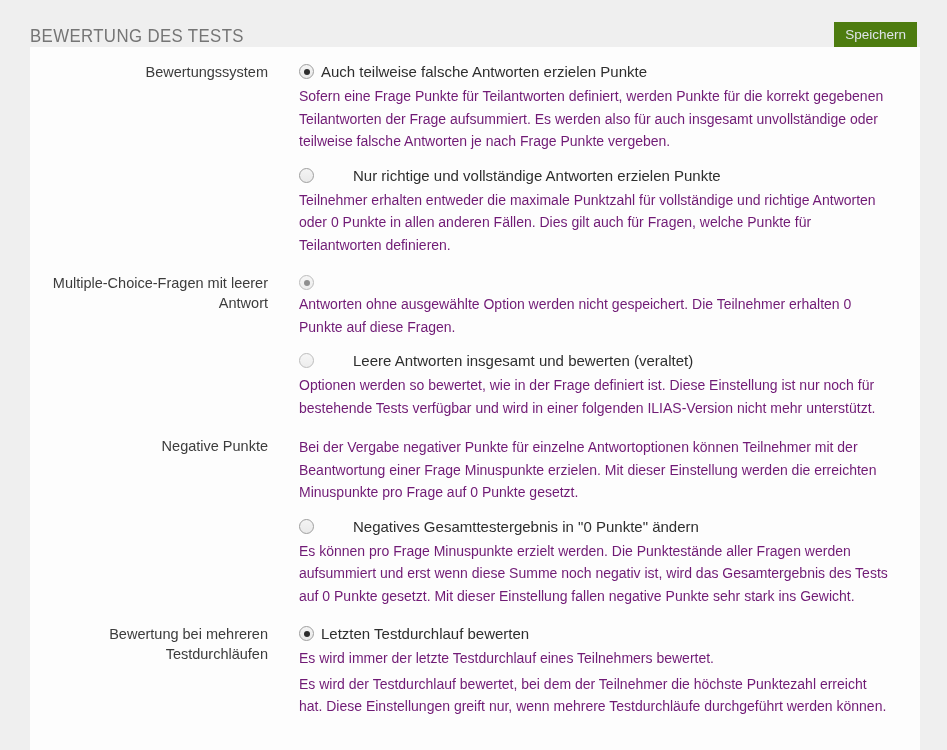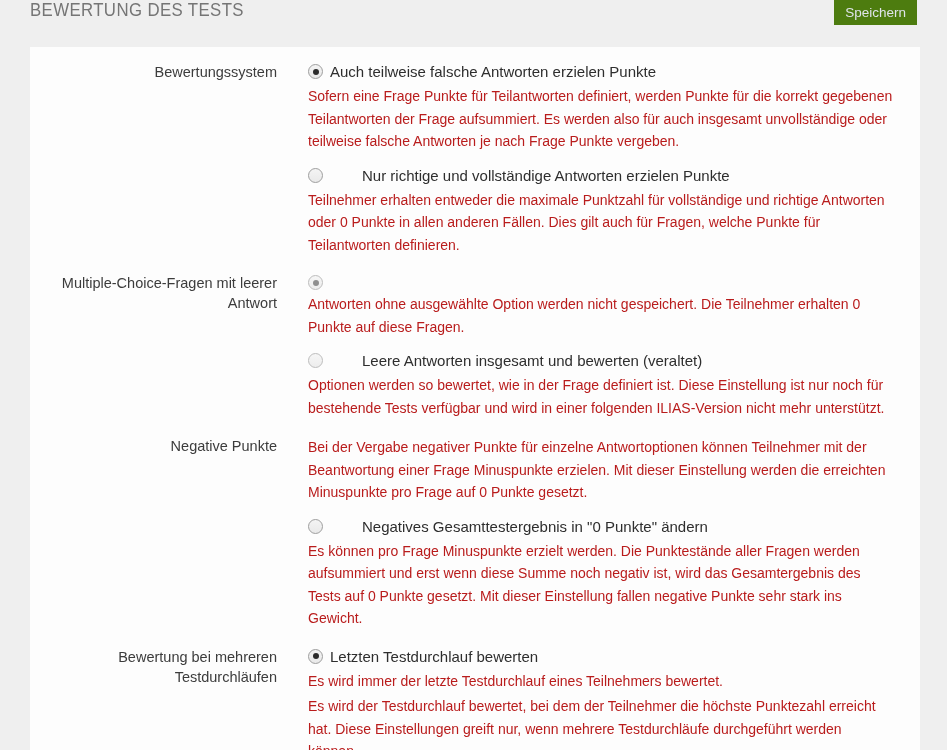--- a/index.html
+++ b/index.html
@@ -7,21 +7,21 @@
     width: 947px; height: 750px;
     font-family: "Liberation Sans", "DejaVu Sans", sans-serif;
     background: #efefef;
     overflow: hidden;
   }
   .page { width: 947px; height: 750px; background: #efefef; }
 
   
   .header {
     height: 47px;
-    display: flex; align-items: flex-start; justify-content: space-between;
+    display: flex; align-items: flex-end; justify-content: space-between;
     padding: 0 30px 0 30px;
   }
   .page-title {
     font-size: 17.5px;
     color: #757575;
     letter-spacing: 0.4px;
     font-weight: 400;
     transform: scaleX(0.96);
     transform-origin: left center;
   }
@@ -37,21 +37,21 @@
   }
 
   
   .panel {
     margin: 0 27px 0 30px;
     background: #fdfdfd;
     min-height: 680px;
     padding: 12px 15px 18px 0;
   }
 
-  .form-row { display: flex; margin-bottom: 14px; padding-left: 9px; }
+  .form-row { display: flex; margin-bottom: 14px; }
   .label-col {
     width: 238px;
     flex: 0 0 238px;
     text-align: right;
     padding-top: 3px;
     font-size: 14.5px;
     color: #3c3c3c;
     line-height: 20px;
   }
   .options-col {
@@ -89,21 +89,21 @@
   .group-disabled .radio { border-color: #bdbdbd; background: linear-gradient(#f6f6f6, #ededed); }
   .group-disabled .radio.checked::after { background: #8f8f8f; }
 
   .option-label {
     font-size: 15px;
     color: #2e2e2e;
     line-height: 21px;
   }
   .help {
     font-size: 14px;
-    color: #b91c1c;
+    color: #701a75;
     line-height: 22.5px;
     margin-top: 3px;
     max-width: 642px;
   }
 </style>
 </head>
 <body>
 
 <div class="page">
   <div class="header">

